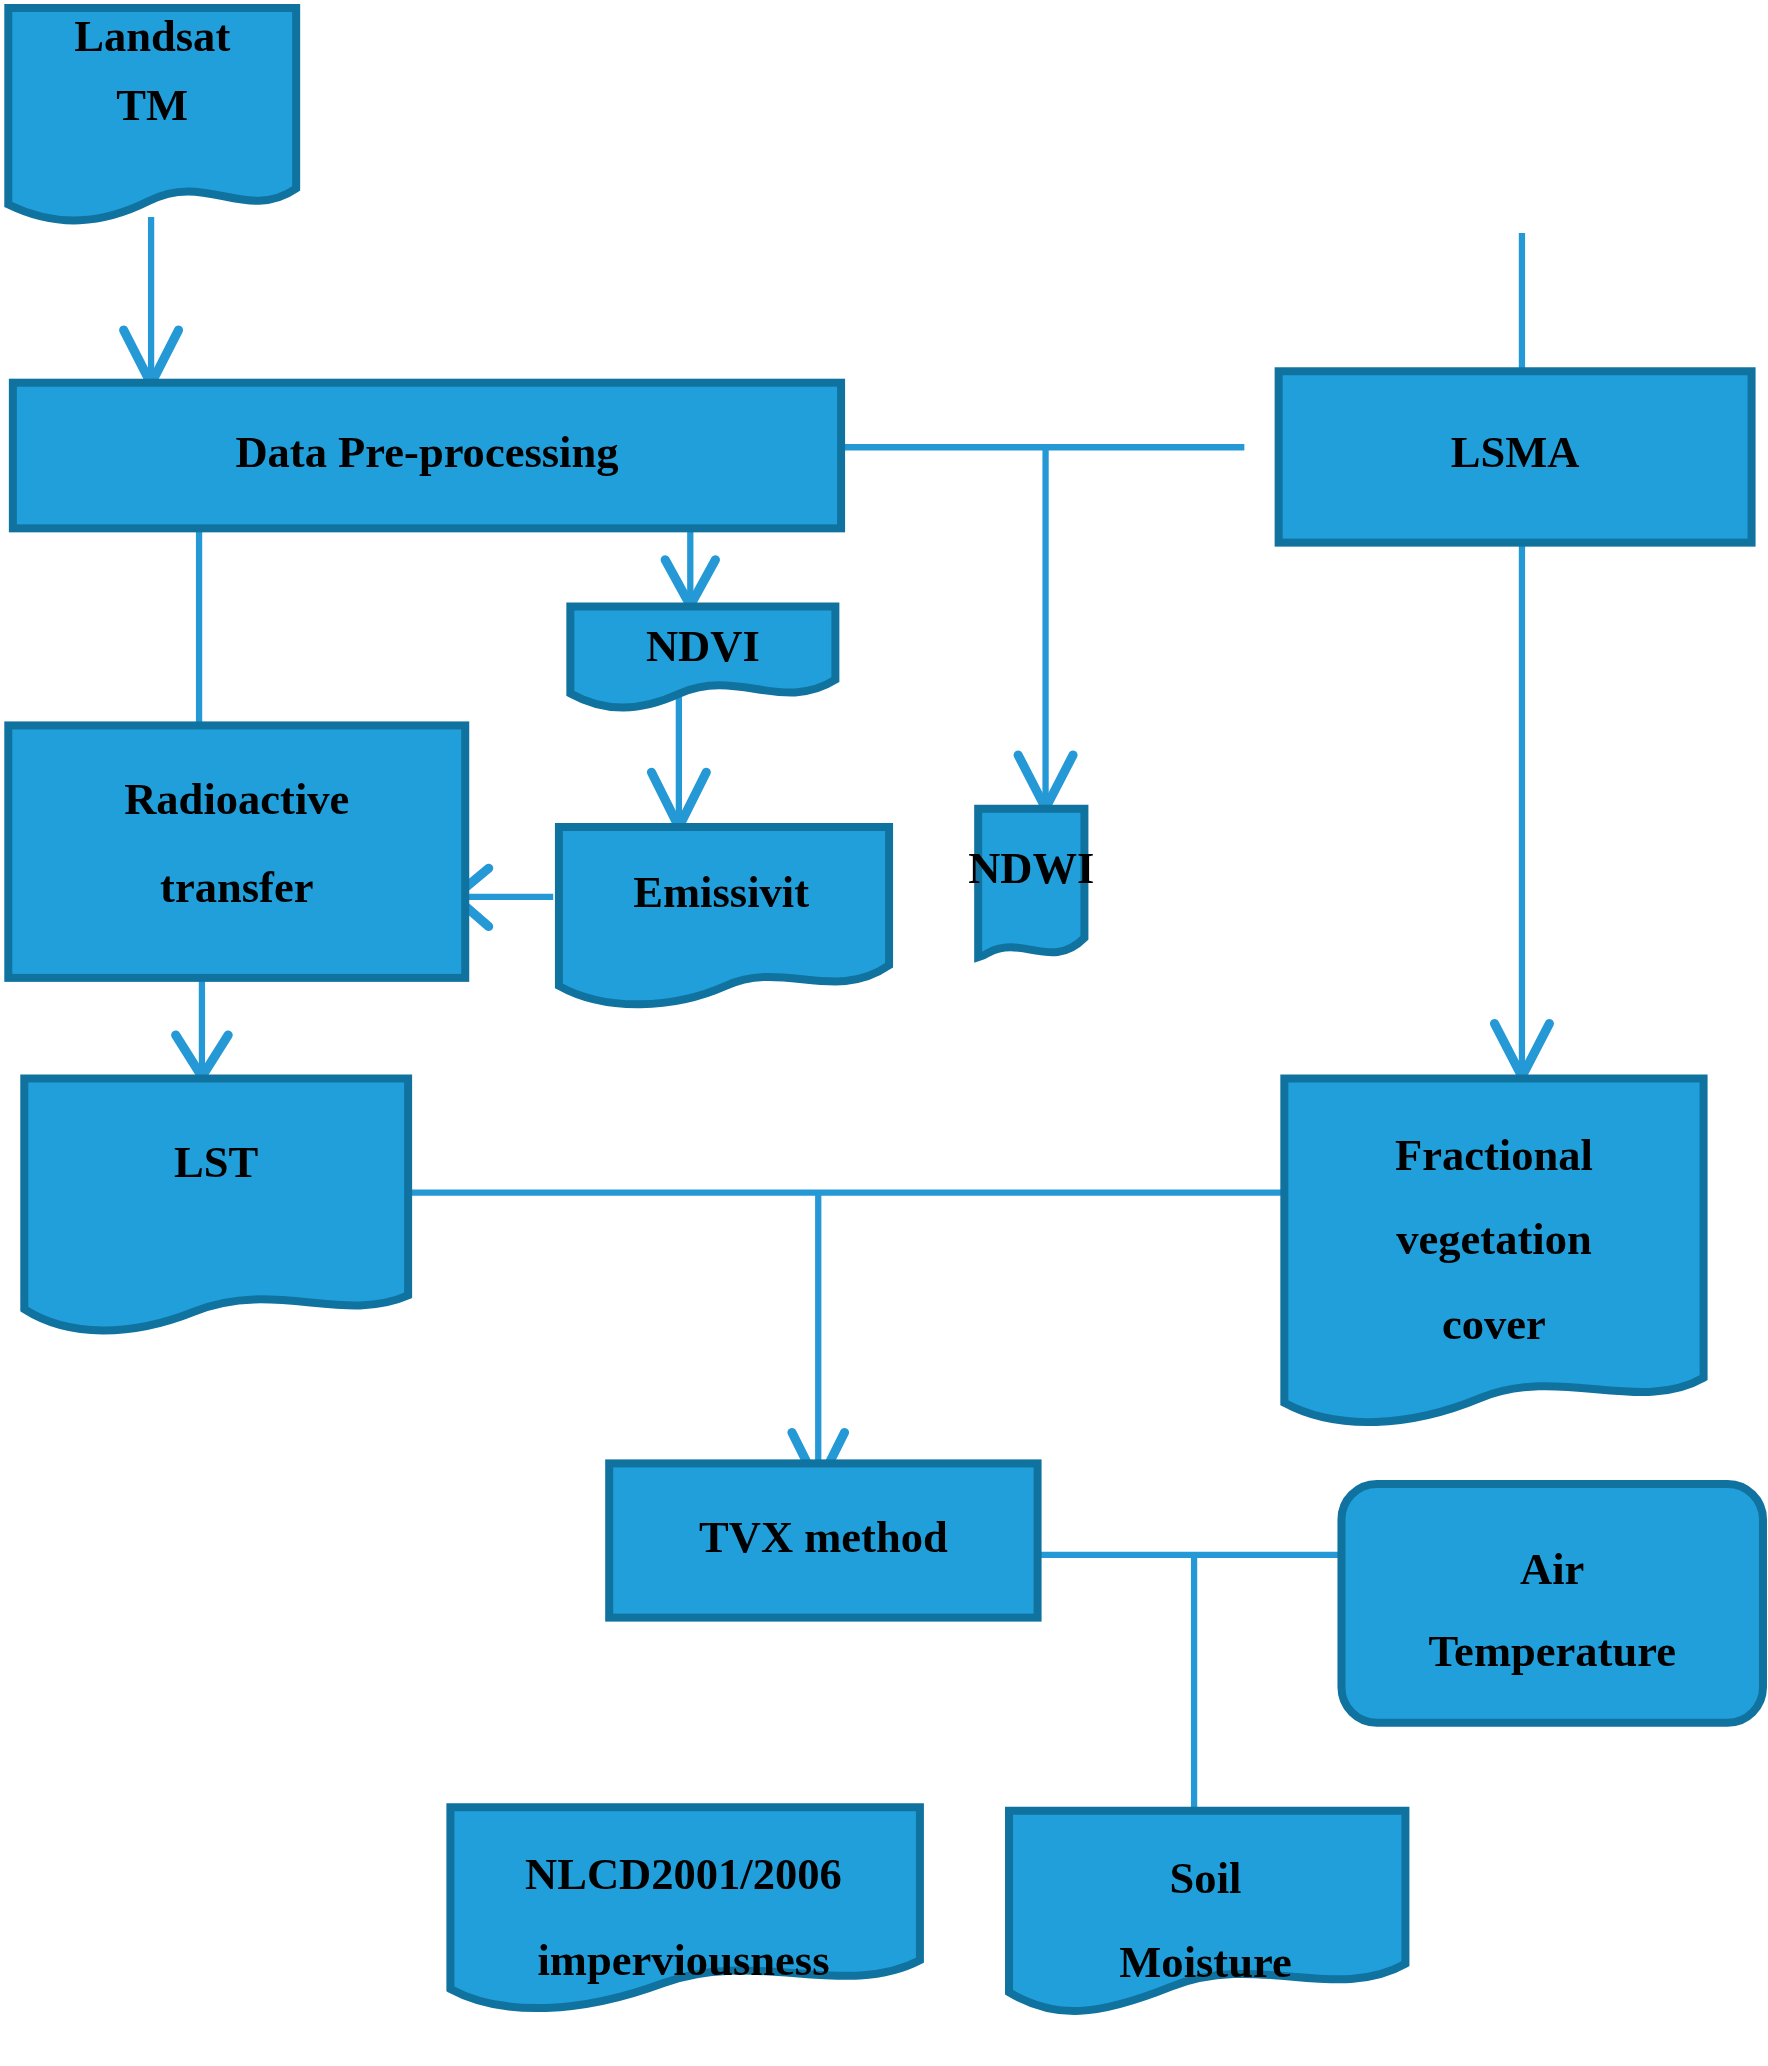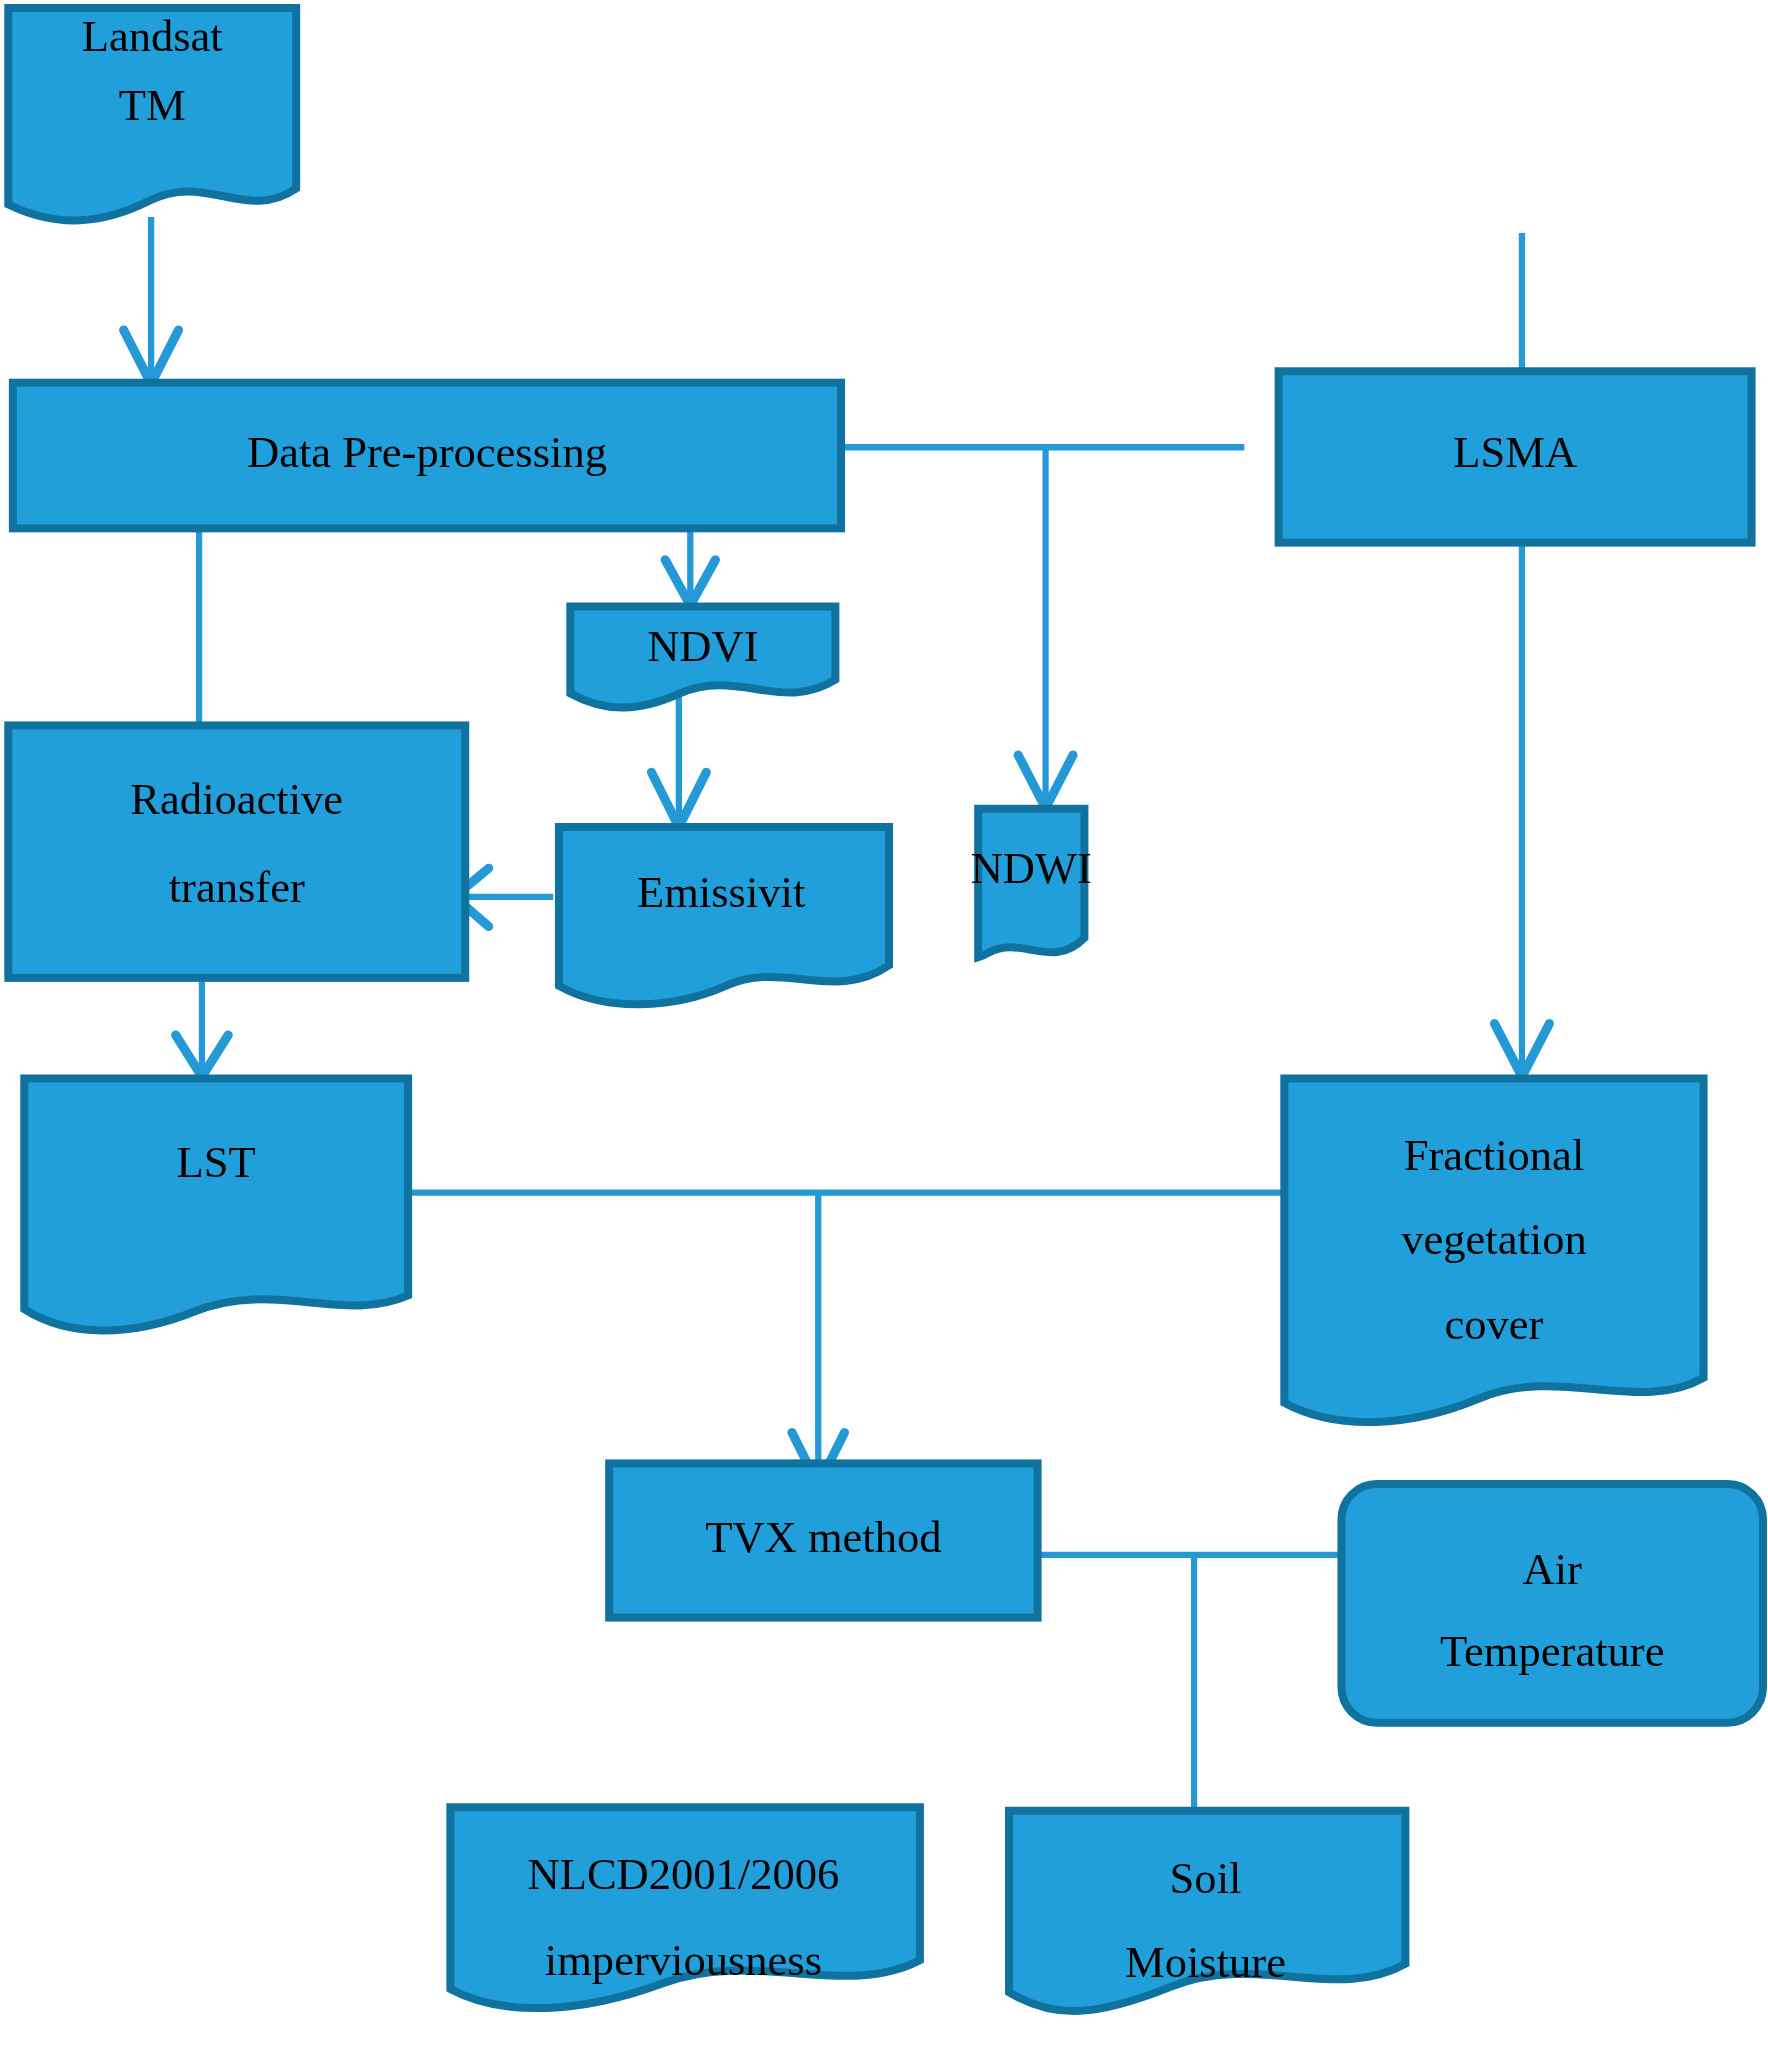--- a/index.html
+++ b/index.html
@@ -47,21 +47,21 @@
     stroke: #2499D6;
     stroke-width: 16;
     fill: none;
     stroke-linecap: round;
     stroke-linejoin: round;
   }
 </style>
 </head>
 <body>
 
-<div id="diagram-root" style="background: rgb(255, 255, 255);">
+<div id="diagram-root" style="background: rgb(255, 255, 255); font-weight: bold;">
 <svg id="flowchart-svg" viewBox="0 0 3096 3617" xmlns="http://www.w3.org/2000/svg">
 
   <g>
 
     <g>
       <line class="connector-line" x1="264" y1="380" x2="264" y2="672" stroke="#2499D6"></line>
       <polyline class="connector-arrowhead" points="216,578 264,672 312,578" stroke="#2499D6"></polyline>
     </g>
 
     <g>

